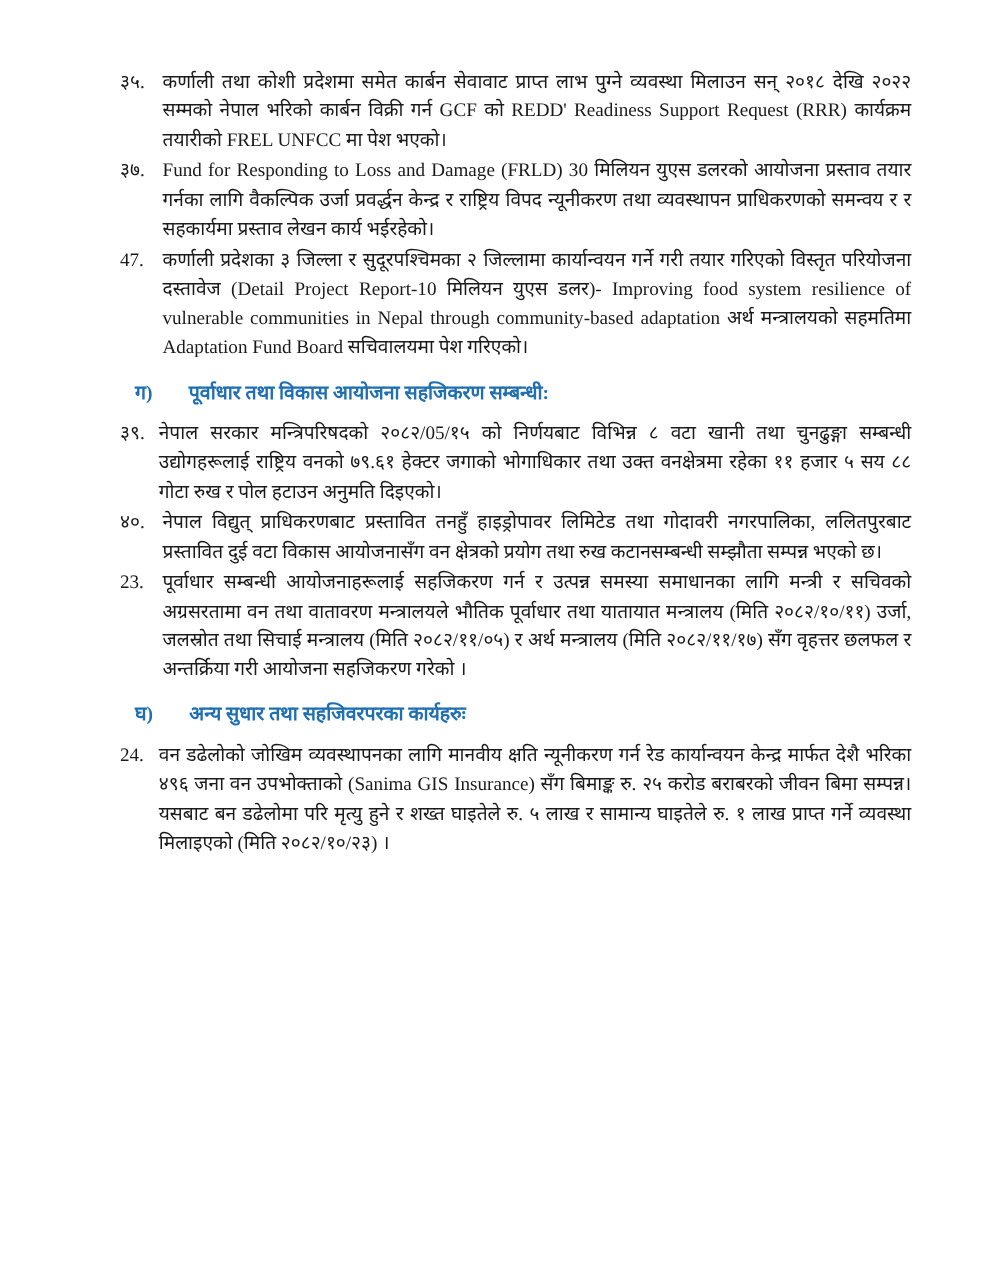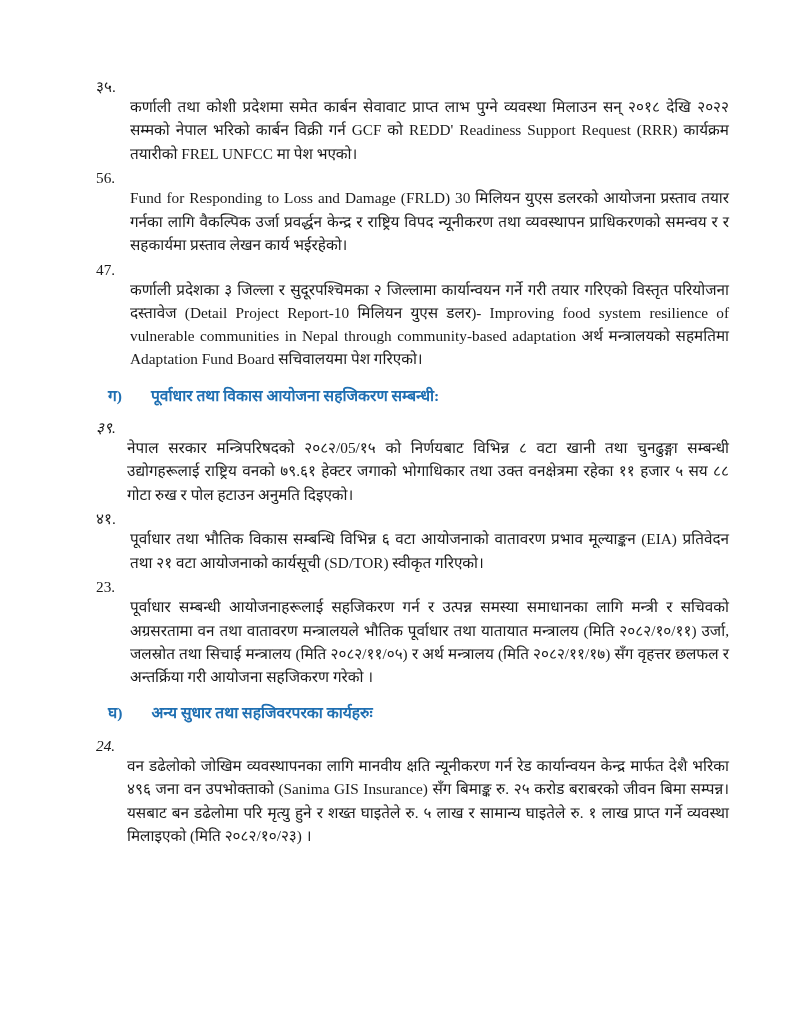--- a/index.html
+++ b/index.html
@@ -11,21 +11,21 @@
     width: 791px;
     height: 1024px;
     font-family: "Liberation Serif", "DejaVu Serif", serif;
     color: #1a1a1a;
   }
   .page {
     position: relative;
     width: 791px;
     height: 1024px;
     box-sizing: border-box;
-    padding: 75px 62px 40px 96px;
+    padding: 54px 62px 40px 96px;
     background: #ffffff;
   }
   .doc-body {
     font-size: 15.3px;
     line-height: 1.52;
   }
   .item {
     display: flex;
     align-items: flex-start;
     margin-bottom: 1.5px;
@@ -33,28 +33,26 @@
   .item .num {
     flex: 0 0 auto;
     min-width: 30px;
     text-align: left;
     padding-right: 4px;
     white-space: nowrap;
   }
   .item .num.tight {
     min-width: 30px;
     padding-right: 1px;
-    font-style: italic;
   }
   .item .txt {
     flex: 1 1 auto;
     text-align: justify;
     text-justify: inter-word;
     hyphens: none;
-    margin-top: 20px;
   }
   .section-head {
     display: flex;
     align-items: flex-start;
     color: #1f6fb2;
     font-weight: bold;
     font-size: 15.6px;
     margin: 13px 0 9px 0;
     padding-left: 12px;
   }
@@ -72,42 +70,42 @@
 
 <div class="page">
   <div class="doc-body">
 
     <div>
       <div class="item">
         <span class="num">३५.</span>
         <span class="txt">कर्णाली तथा कोशी प्रदेशमा समेत कार्बन सेवावाट प्राप्त लाभ पुग्ने व्यवस्था मिलाउन सन् २०१८ देखि २०२२ सम्मको नेपाल भरिको कार्बन विक्री गर्न GCF को REDD' Readiness Support Request (RRR) कार्यक्रम तयारीको FREL UNFCC मा पेश भएको।</span>
       </div>
       <div class="item">
-        <span class="num">56.</span>
+        <span class="num">३७.</span>
         <span class="txt">Fund for Responding to Loss and Damage (FRLD) 30 मिलियन युएस डलरको आयोजना प्रस्ताव तयार गर्नका लागि वैकल्पिक उर्जा प्रवर्द्धन केन्द्र र राष्ट्रिय विपद न्यूनीकरण तथा व्यवस्थापन प्राधिकरणको समन्वय र र सहकार्यमा प्रस्ताव लेखन कार्य भईरहेको।</span>
       </div>
       <div class="item">
         <span class="num">47.</span>
         <span class="txt">कर्णाली प्रदेशका ३ जिल्ला र सुदूरपश्चिमका २ जिल्लामा कार्यान्वयन गर्ने गरी तयार गरिएको विस्तृत परियोजना दस्तावेज (Detail Project Report-10 मिलियन युएस डलर)- Improving food system resilience of vulnerable communities in Nepal through community-based adaptation अर्थ मन्त्रालयको सहमतिमा Adaptation Fund Board सचिवालयमा पेश गरिएको।</span>
       </div>
     </div>
 
     <div class="section-head">
       <span class="lbl">ग)</span>
       <span class="ttl">पूर्वाधार तथा विकास आयोजना सहजिकरण सम्बन्धी:</span>
     </div>
 
     <div>
       <div class="item">
         <span class="num tight">३९.</span>
         <span class="txt">नेपाल सरकार मन्त्रिपरिषदको २०८२/05/१५ को निर्णयबाट विभिन्न ८ वटा खानी  तथा चुनढुङ्गा सम्बन्धी उद्योगहरूलाई राष्ट्रिय वनको ७९.६१ हेक्टर जगाको भोगाधिकार तथा उक्त वनक्षेत्रमा रहेका ११ हजार ५ सय ८८ गोटा रुख र पोल हटाउन अनुमति दिइएको।</span>
       </div>
       <div class="item">
-        <span class="num">४१.</span>
-        <span class="txt">पूर्वाधार तथा भौतिक विकास सम्बन्धि विभिन्न ६ वटा आयोजनाको वातावरण प्रभाव मूल्याङ्कन (EIA) प्रतिवेदन तथा २१ वटा आयोजनाको कार्यसूची (SD/TOR) स्वीकृत गरिएको।</span>
+        <span class="num">४०.</span>
+        <span class="txt">नेपाल विद्युत् प्राधिकरणबाट प्रस्तावित तनहुँ हाइड्रोपावर लिमिटेड तथा गोदावरी नगरपालिका, ललितपुरबाट प्रस्तावित दुई वटा विकास आयोजनासँग वन क्षेत्रको प्रयोग तथा रुख कटानसम्बन्धी सम्झौता सम्पन्न भएको छ।</span>
       </div>
       <div class="item">
         <span class="num">23.</span>
         <span class="txt">पूर्वाधार सम्बन्धी आयोजनाहरूलाई सहजिकरण गर्न र उत्पन्न समस्या समाधानका लागि मन्त्री र सचिवको अग्रसरतामा वन तथा वातावरण मन्त्रालयले भौतिक पूर्वाधार तथा यातायात मन्त्रालय (मिति २०८२/१०/११) उर्जा, जलस्रोत तथा सिचाई मन्त्रालय (मिति २०८२/११/०५) र अर्थ मन्त्रालय (मिति २०८२/११/१७) सँग वृहत्तर छलफल र अन्तर्क्रिया गरी आयोजना सहजिकरण गरेको ।</span>
       </div>
     </div>
 
     <div class="section-head">
       <span class="lbl">घ)</span>
       <span class="ttl">अन्य सुधार तथा सहजिवरपरका कार्यहरुः</span>

